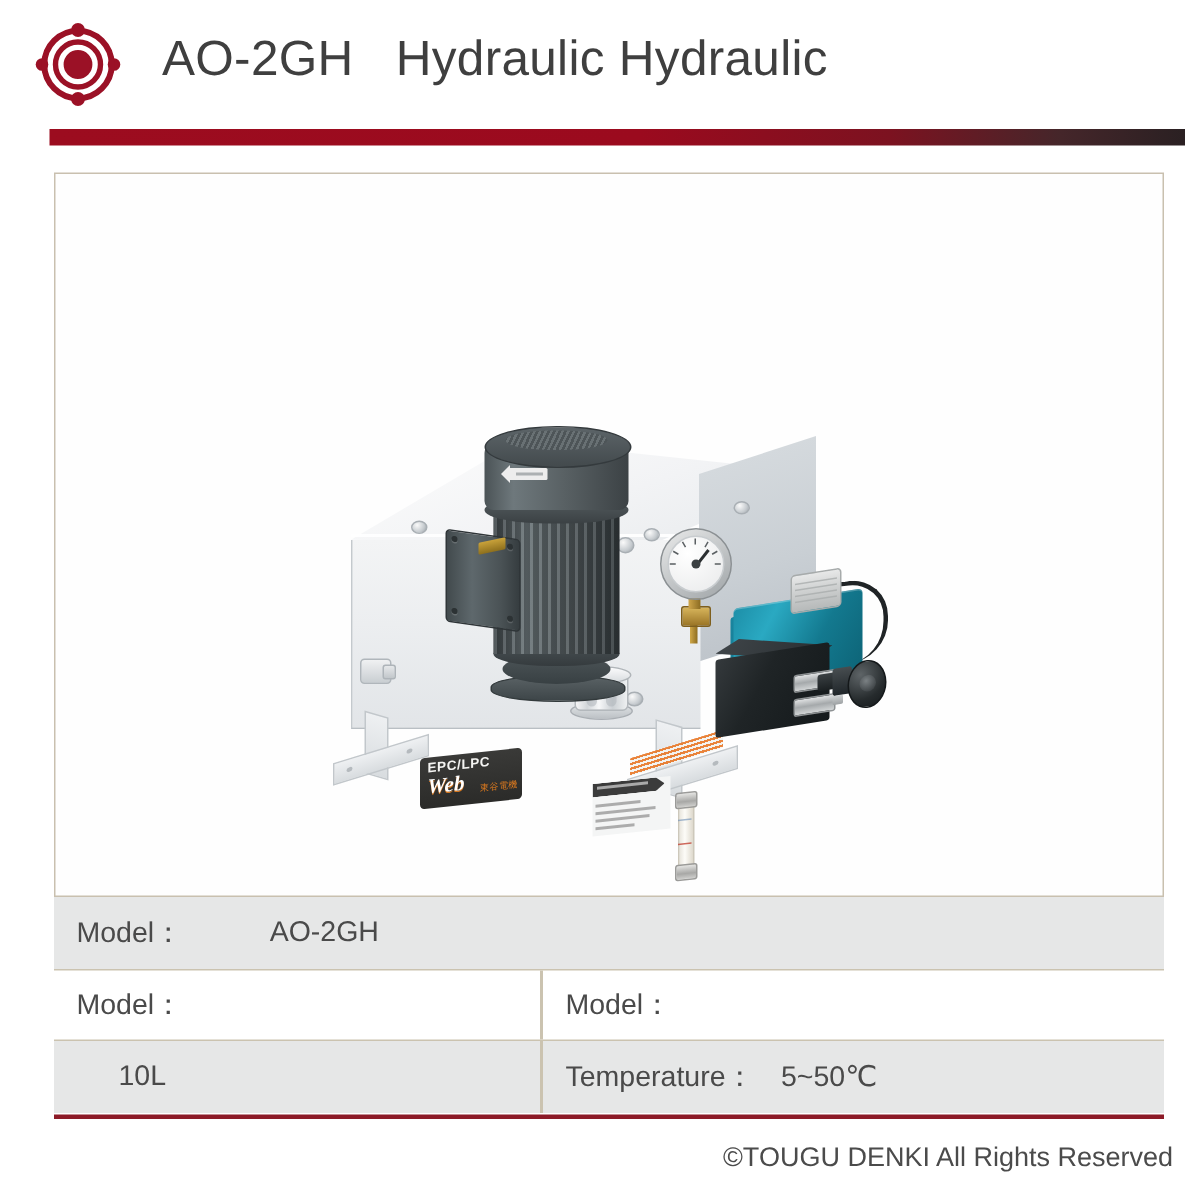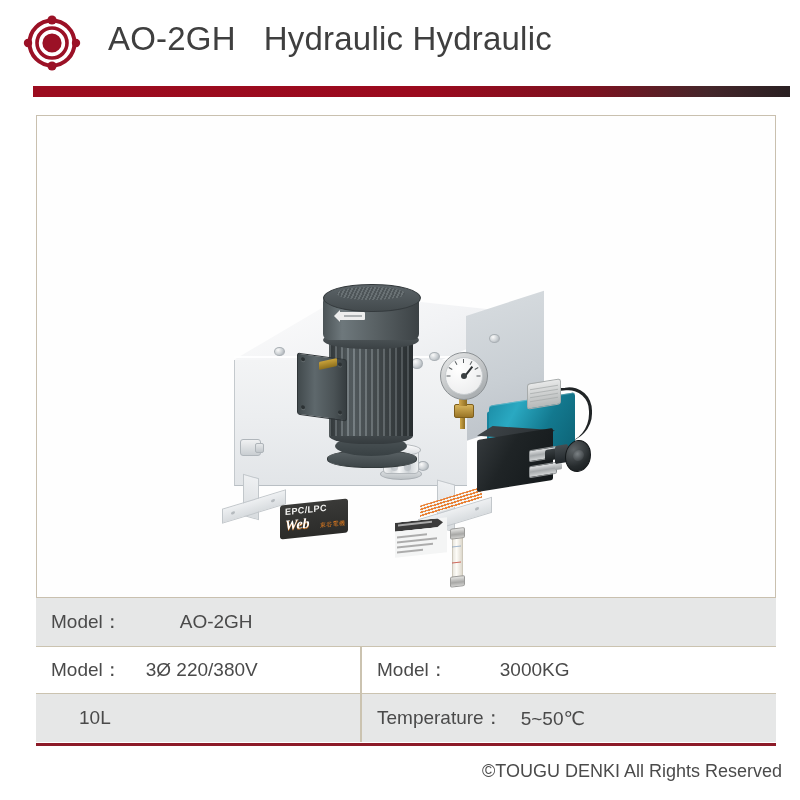--- a/index.html
+++ b/index.html
@@ -548,25 +548,23 @@
   <div class="spec-row shade" id="r1">
     <div class="cell-group grp-left">
       <span class="sp-label">Model：</span>
       <span class="sp-value">AO-2GH</span>
     </div>
   </div>
 
   <div class="spec-row plain divided" id="r2">
     <div class="cell-group grp-left">
       <span class="sp-label">Model：</span>
-      <span class="sp-value">3Ø 220/380V</span>
     </div>
     <div class="cell-group grp-right">
       <span class="sp-label">Model：</span>
-      <span class="sp-value">3000KG</span>
     </div>
   </div>
 
   <div class="spec-row shade" id="r3">
     <div class="cell-group grp-left">
       <span class="sp-value">10L</span>
     </div>
     <div class="cell-group grp-right">
       <span class="sp-label">Temperature：</span>
       <span class="sp-value">5~50℃</span>

